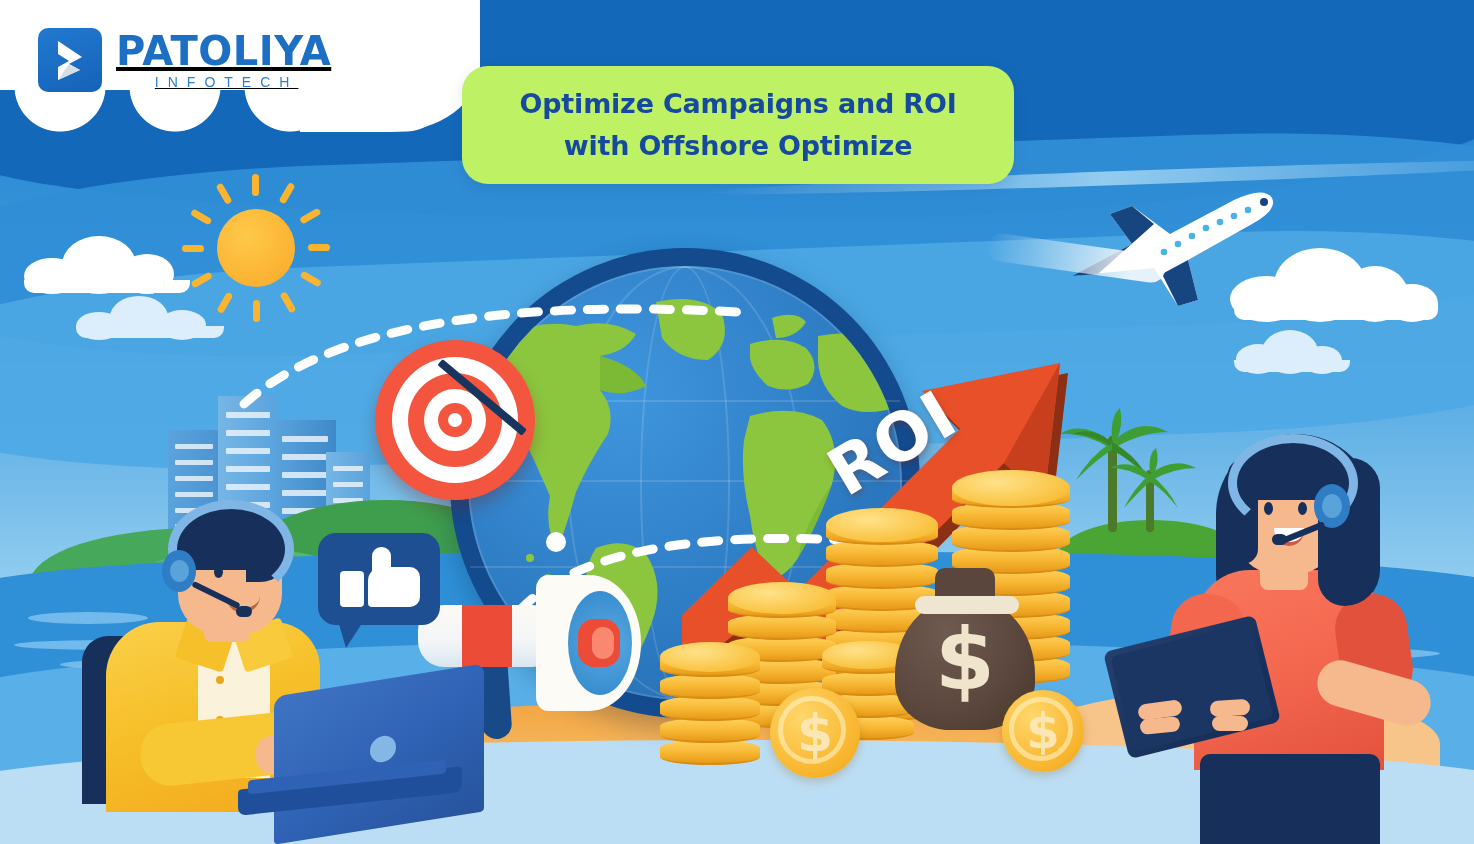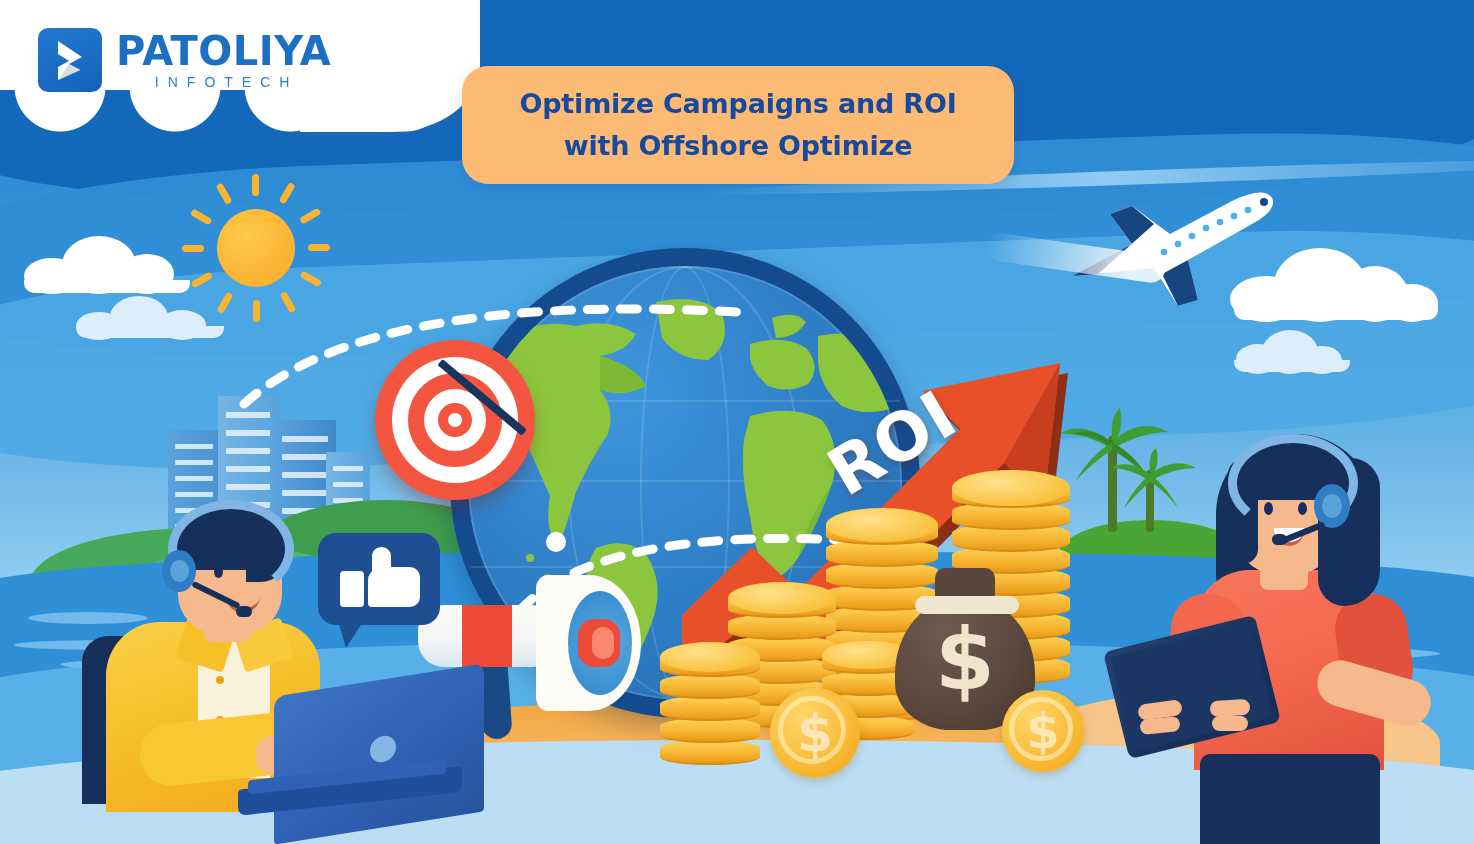--- a/index.html
+++ b/index.html
@@ -251,39 +251,39 @@
   
   .person{position:absolute;}
   .skin{background:#f6b98e;}
   .hair{background:#17305b;}
   .headset-band{position:absolute;border:9px solid #7fb6e6;border-bottom-color:transparent;border-radius:50%;}
   .ear-cup{position:absolute;background:#2f7dc4;border-radius:50%;}
   .ear-cup-in{position:absolute;background:#5aa3da;border-radius:50%;}
   .mic-arm{position:absolute;background:#17305b;border-radius:3px;}
 
   
-  .logo{position:absolute;left:38px;top:28px;display:flex;align-items:center;gap:14px;}
+  .logo{position:absolute;left:38px;top:28px;display:flex;align-items:center;gap:14px;text-decoration:underline;}
   .logo-mark{
     width:64px;height:64px;border-radius:10px;position:relative;
     background:linear-gradient(160deg,#2279d0 0%,#1463b8 100%);
   }
   .logo-text{display:flex;flex-direction:column;}
   .logo-name{
     font-family:"DejaVu Sans",sans-serif;font-weight:bold;font-size:40px;
     color:#1d6fc4;letter-spacing:.5px;line-height:42px;
   }
   .logo-sub{
     font-family:"Liberation Sans",sans-serif;font-size:14px;color:#2d7fd0;
     letter-spacing:9px;text-align:center;margin-top:2px;padding-left:6px;
   }
 
   
   .headline{
     position:absolute;left:462px;top:66px;width:552px;height:118px;
-    background:#fdba74;border-radius:26px;
+    background:#bef264;border-radius:26px;
     display:flex;flex-direction:column;align-items:center;justify-content:center;
     box-shadow:0 4px 14px rgba(10,50,95,.12);
   }
   .headline-line{
     font-family:"DejaVu Sans",sans-serif;font-weight:bold;font-size:27px;color:#164a9e;
     line-height:42px;letter-spacing:-.2px;
   }
 </style>
 </head>
 <body>

